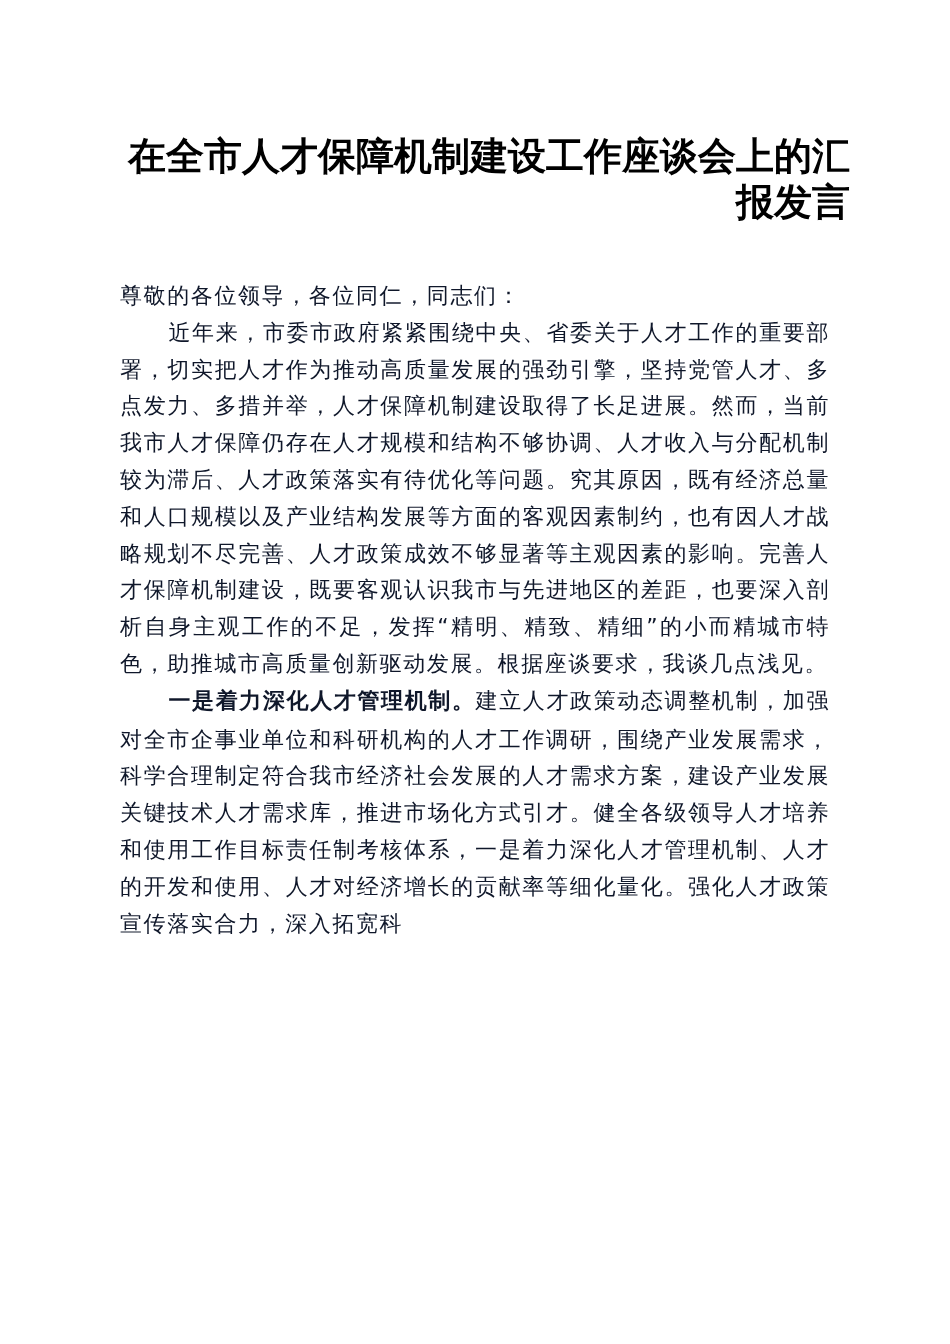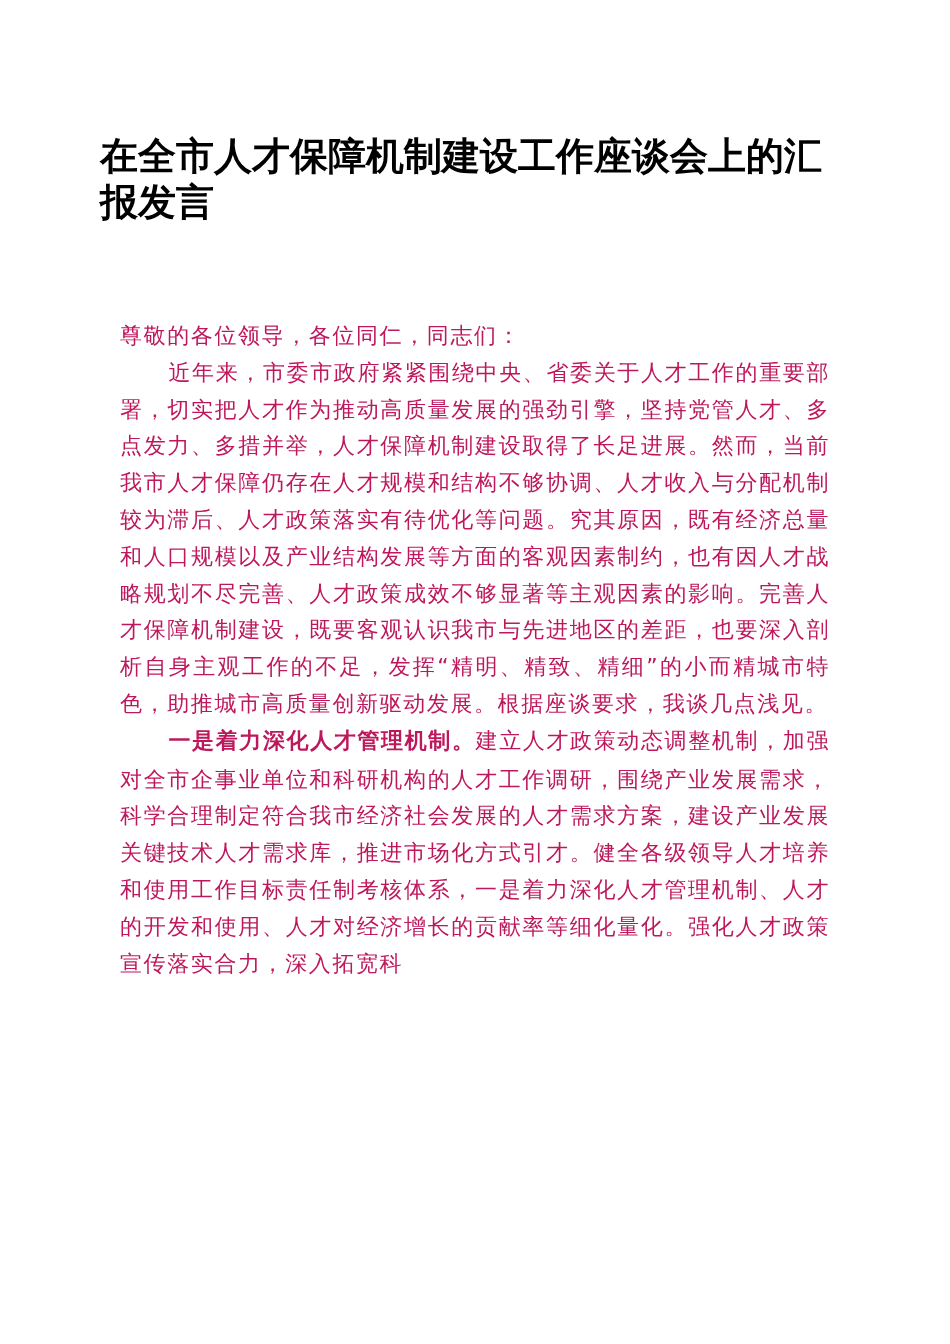--- a/index.html
+++ b/index.html
@@ -1,30 +1,29 @@
 <!DOCTYPE html>
 <html><head>
 <meta charset="utf-8">
 <style>
   html, body { margin: 0; padding: 0; background: #ffffff; }
   body { width: 950px; height: 1344px; position: relative; overflow: hidden; }
   .page { position: absolute; left: 0; top: 0; width: 950px; height: 1344px; background: #fff; }
   .title {
     position: absolute; left: 100px; width: 750px; top: 133px;
-    text-align: left; font-family: "DejaVu Serif", "Liberation Serif", serif;
+    text-align: right; font-family: "DejaVu Serif", "Liberation Serif", serif;
     font-weight: bold; font-size: 38px; line-height: 46px; color: #000;
     letter-spacing: 0px;
   }
   .body {
     position: absolute; left: 120px; top: 278px; width: 710px;
     font-family: "DejaVu Sans", "Liberation Sans", sans-serif;
-    font-size: 22px; line-height: 36.8px; color: #be185d;
+    font-size: 22px; line-height: 36.8px; color: #0f172a;
     text-align: justify; text-justify: inter-character;
     letter-spacing: 1.6px;
-    margin-top: 40px;
   }
   .body p { margin: 0; }
   .indent { text-indent: 2.2em; }
   .bold-lead { font-weight: bold; font-family: Liberation Mono, monospace; }
 </style>
 </head>
 <body>
 
 <div class="page">
   <div class="title">在全市人才保障机制建设工作座谈会上的汇报发言</div>

